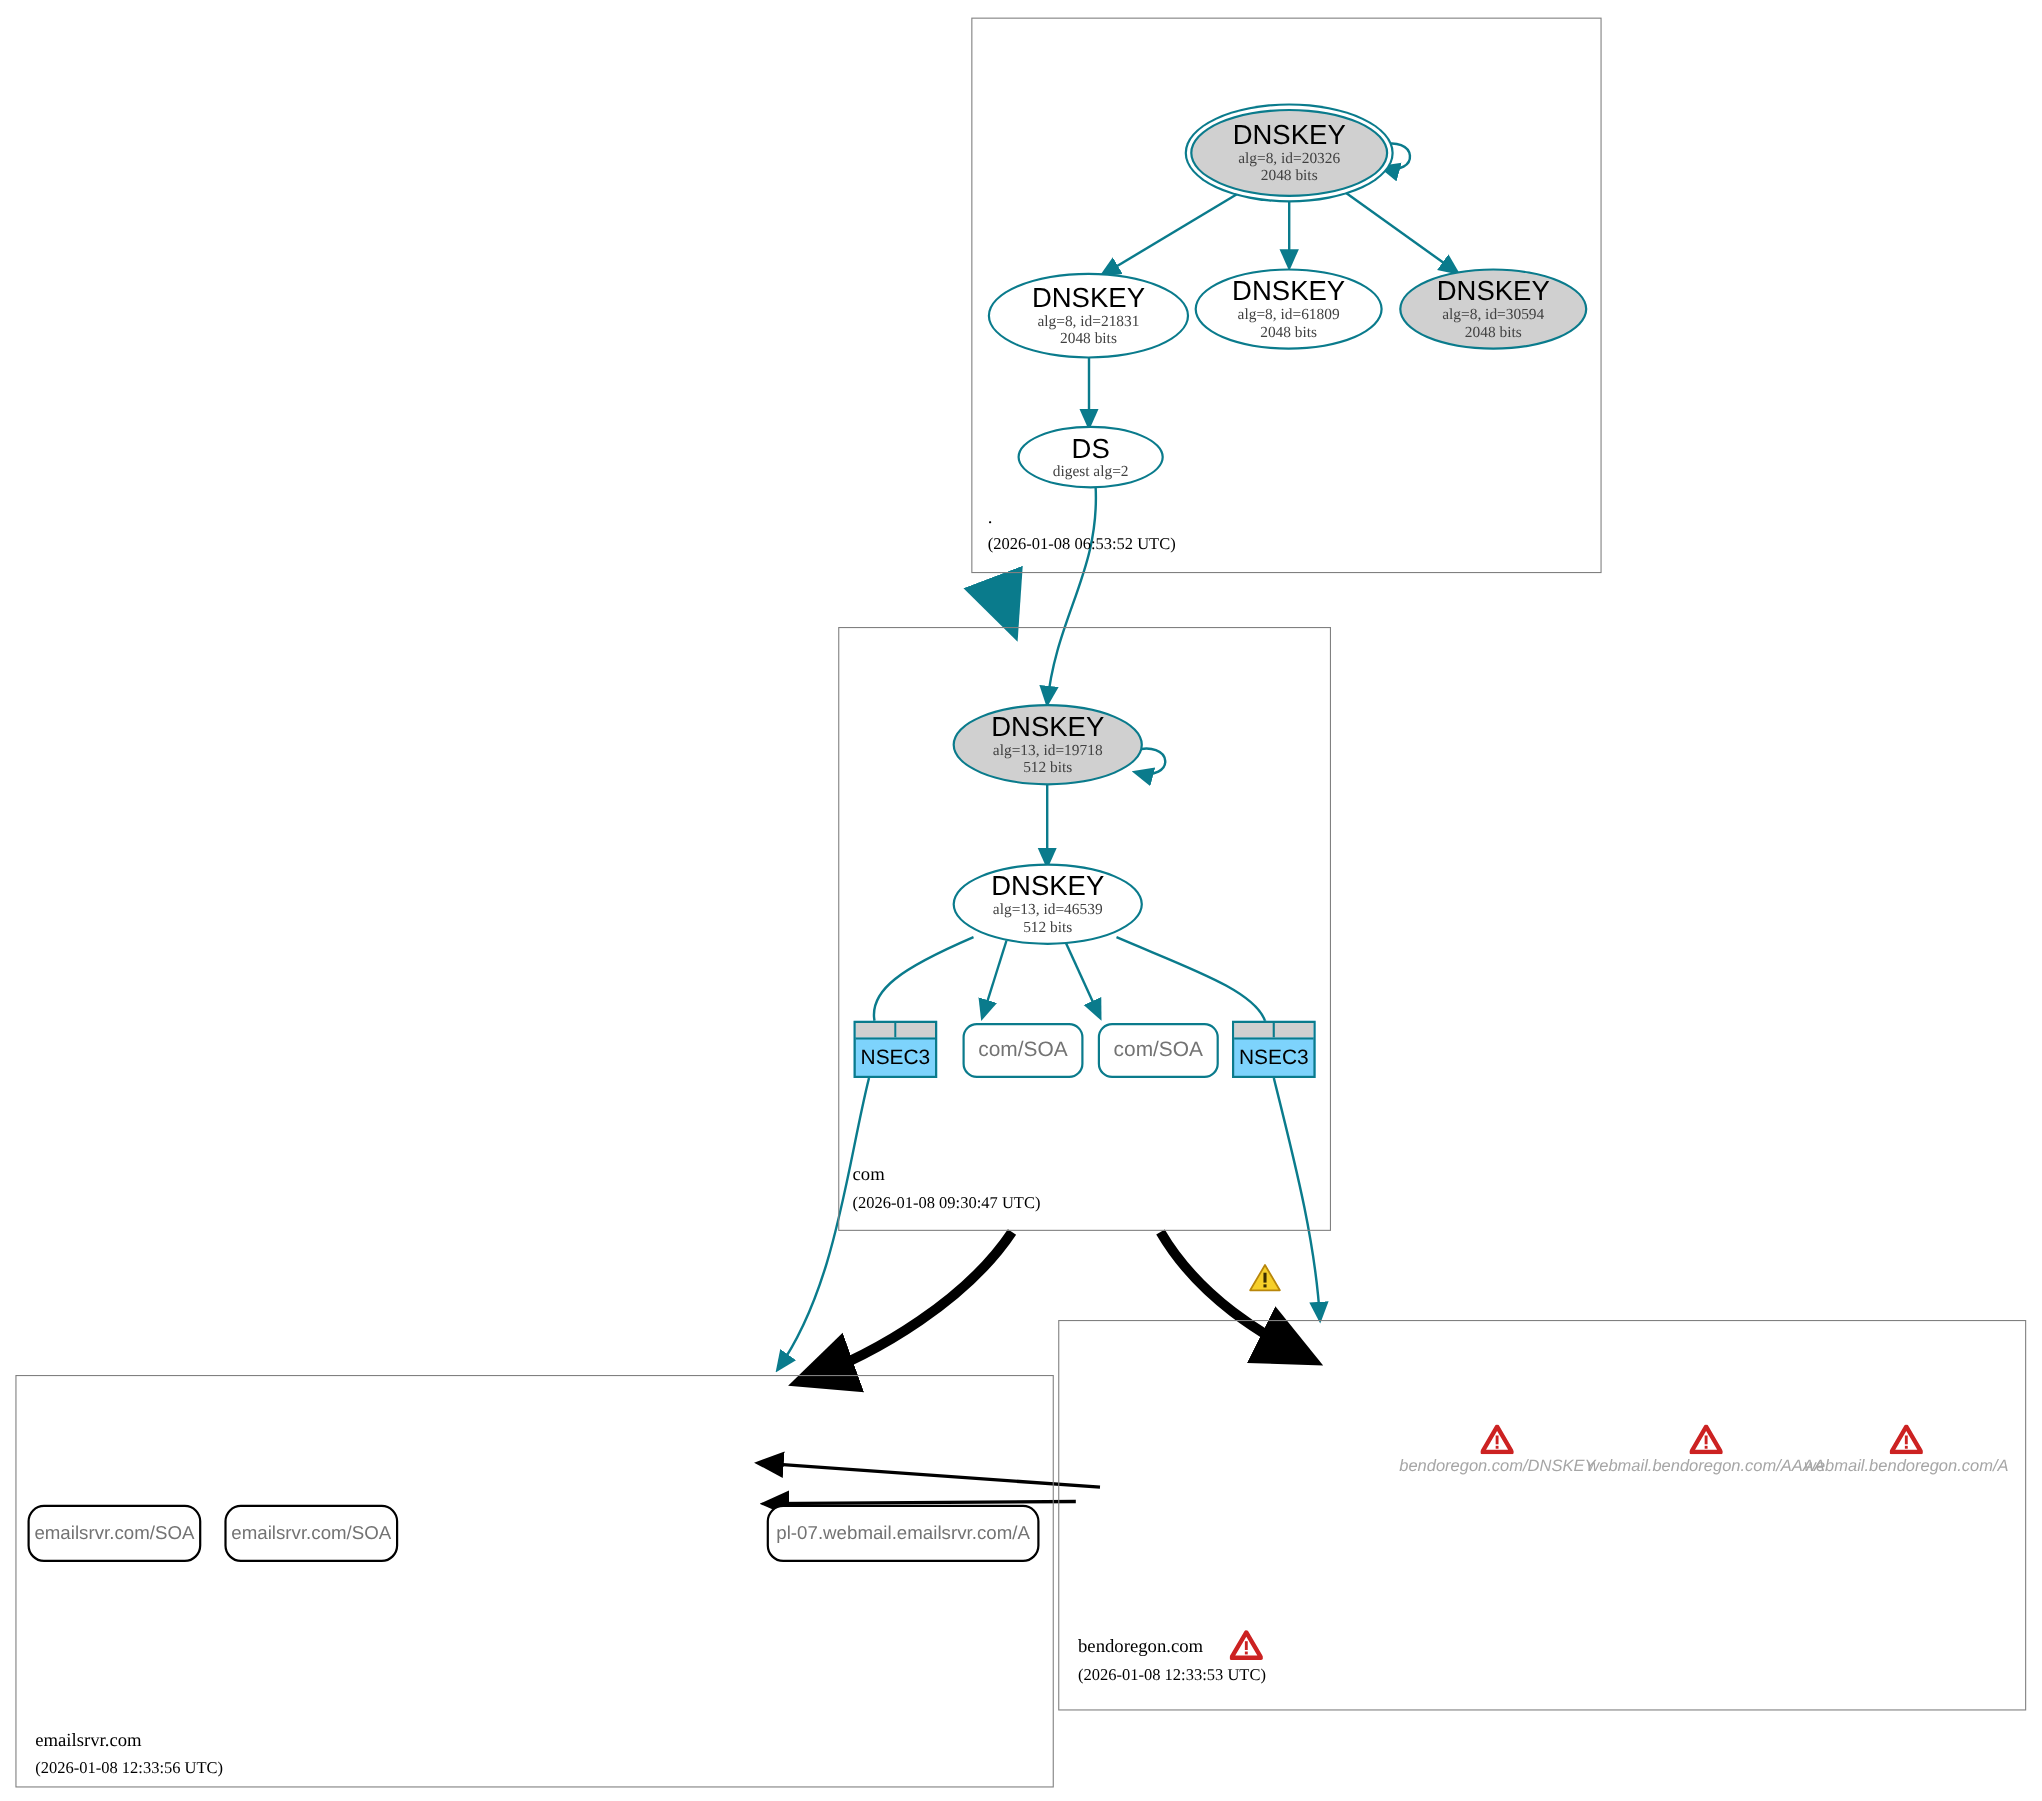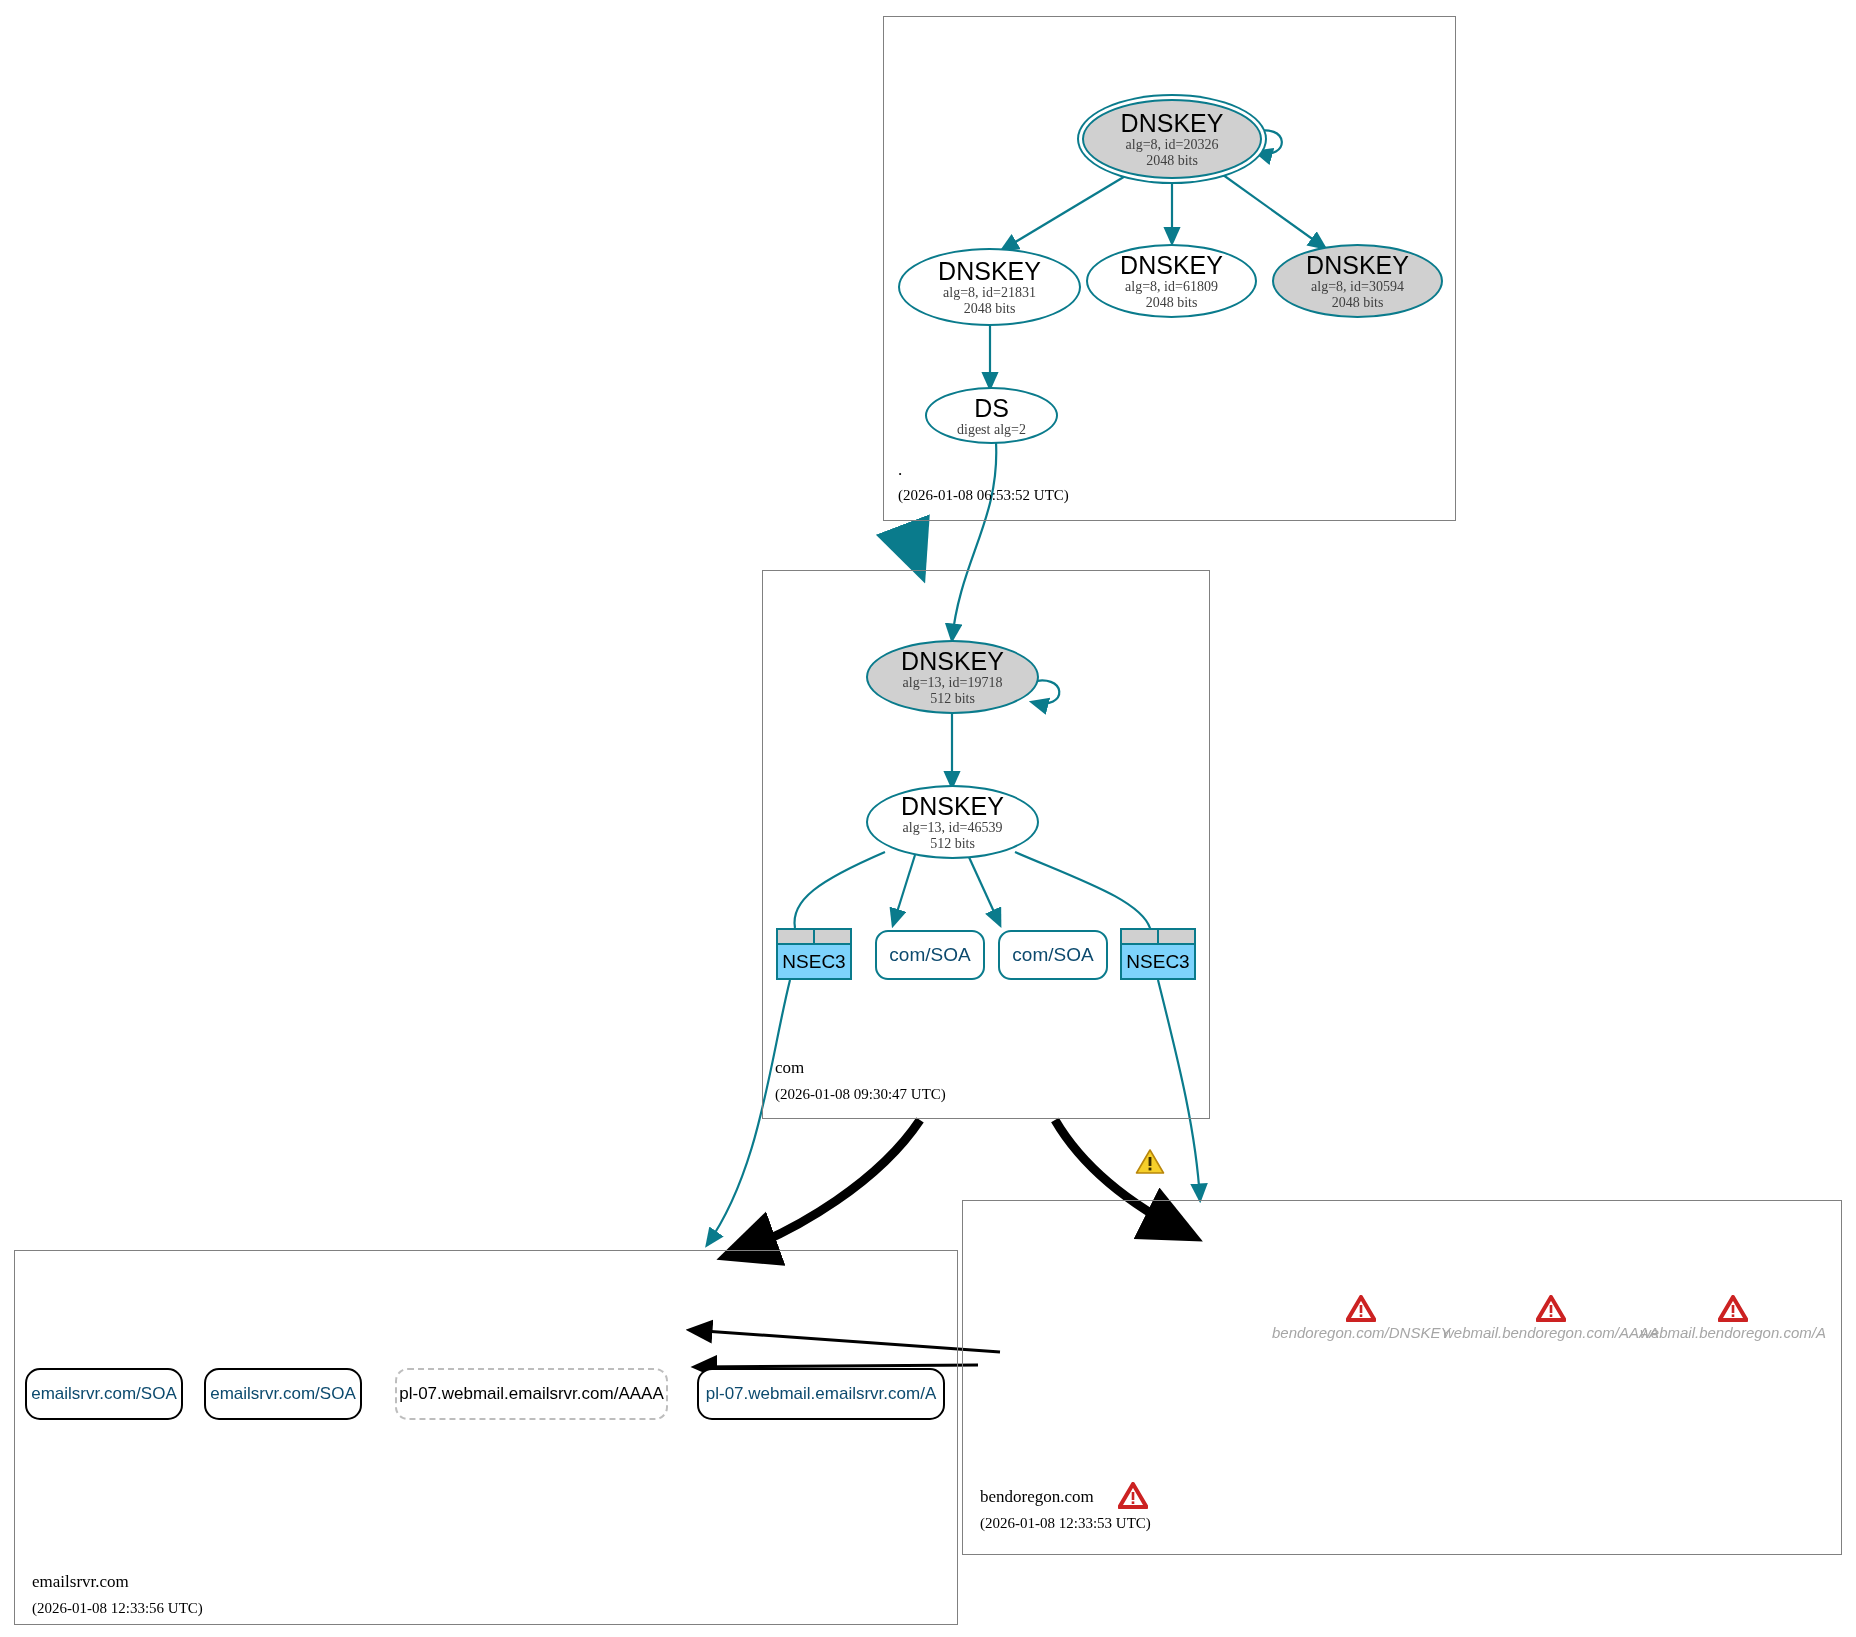--- a/index.html
+++ b/index.html
@@ -75,21 +75,21 @@
     position: absolute;
     box-sizing: border-box;
     border: 2px solid #0a7b8c;
     border-radius: 13px;
     background: #ffffff;
     display: flex;
     align-items: center;
     justify-content: center;
     font-family: "Liberation Sans", sans-serif;
     font-size: 19px;
-    color: #0c4a6e;
+    color: #737373;
     white-space: nowrap;
   }
   .rr.black {
     border: 2px solid #000000;
     border-radius: 15px;
   }
   .rr.black-thick { border-width: 3px; }
   .rr.dashed-gray {
     border: 2px dashed #bdbdbd;
     color: #000000;
@@ -288,23 +288,20 @@
   <div class="zone-time" style="left:32px; top:1600px;">(2026-01-08 12:33:56 UTC)</div>
 
   <div class="rr black small" style="left:25px; top:1368px; width:158px; height:52px;">
     <span>emailsrvr.com/SOA</span>
   </div>
 
   <div class="rr black small" style="left:204px; top:1368px; width:158px; height:52px;">
     <span>emailsrvr.com/SOA</span>
   </div>
 
-  <div class="rr dashed-gray small" style="left:395px; top:1368px; width:273px; height:52px;">
-    <span>pl-07.webmail.emailsrvr.com/AAAA</span>
-  </div>
 
   <div class="rr black small" style="left:697px; top:1368px; width:248px; height:52px;">
     <span>pl-07.webmail.emailsrvr.com/A</span>
   </div>
 
   <div class="zone" style="left:962px; top:1200px; width:880px; height:355px;"></div>
   <div class="zone-label" style="left:980px; top:1487px;">bendoregon.com</div>
   <div class="zone-time" style="left:980px; top:1515px;">(2026-01-08 12:33:53 UTC)</div>
 
   <svg class="tri" style="left:1118px; top:1482px;" viewBox="0 0 30 27">

